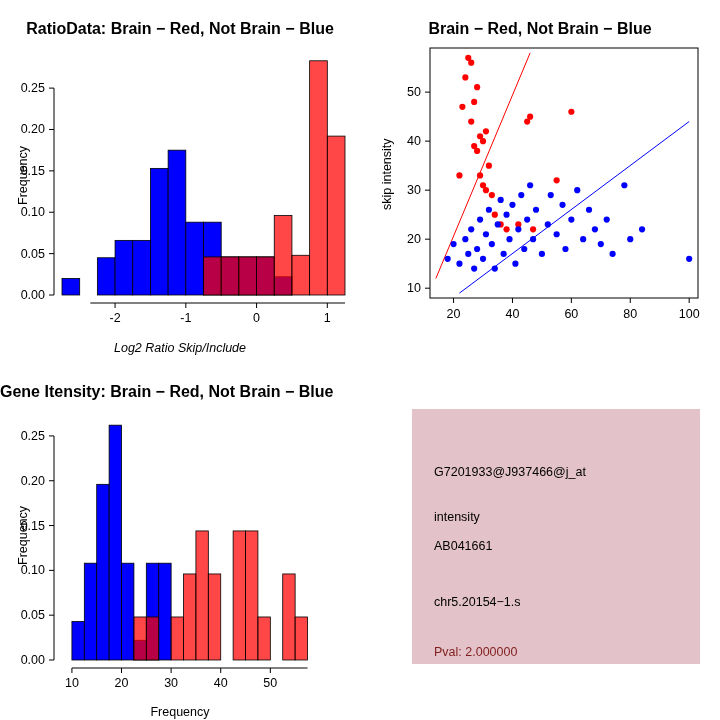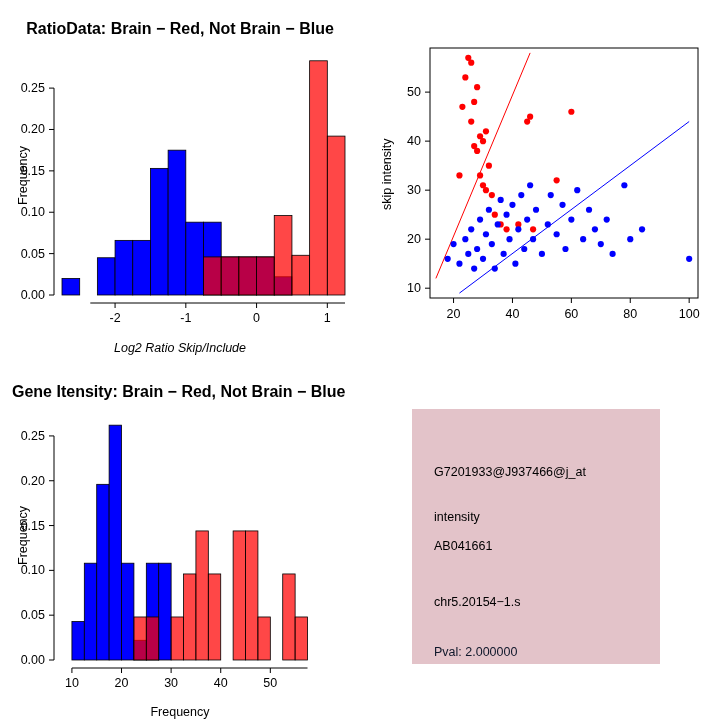--- a/index.html
+++ b/index.html
@@ -46,30 +46,31 @@
     fill: #000;
   }
   
   #info-box {
     position: absolute;
     left: 412px;
     top: 409px;
     width: 248px;
     height: 255px;
     background: #e3c3c9;
+    padding-left: 40px;
   }
   .info-line {
     position: absolute;
     left: 22px;
     font-family: "Liberation Sans", sans-serif;
     font-size: 12.5px;
     color: #000;
     white-space: nowrap;
   }
-  .info-pval { color: #0f172a; }
+  .info-pval { color: #7f1d1d; }
 </style>
 </head>
 <body>
 
 <div class="panel" id="panel-hist-ratio" style="left:0px; top:0px; width:360px; height:360px;">
   <div class="ptitle" style="left:0; top:20px; width:360px; position:absolute;">RatioData: Brain − Red, Not Brain − Blue</div>
   <div class="ylabel" style="left:16px; top:205px;">Frequency</div>
   <div class="axlabel" style="left:0; top:341px; width:360px; position:absolute;font-style:italic;">Log2 Ratio Skip/Include</div>
   <svg id="svg-hist-ratio" width="360" height="330" style="position:absolute;left:0;top:10px;">
       <rect x="62" y="268.44827586206895" width="17.6875" height="16.551724137931046" fill="#0000ff" stroke="#000" stroke-width="0.8" fill-opacity="1"></rect>
@@ -111,20 +112,21 @@
       <line x1="185.8125" y1="293" x2="185.8125" y2="298" stroke="#000" stroke-width="1"></line>
       <text x="185.8125" y="312" text-anchor="middle" class="tick-text">-1</text>
       <line x1="256.5625" y1="293" x2="256.5625" y2="298" stroke="#000" stroke-width="1"></line>
       <text x="256.5625" y="312" text-anchor="middle" class="tick-text">0</text>
       <line x1="327.3125" y1="293" x2="327.3125" y2="298" stroke="#000" stroke-width="1"></line>
       <text x="327.3125" y="312" text-anchor="middle" class="tick-text">1</text>
     </svg>
 </div>
 
 <div class="panel" id="panel-scatter" style="left:360px; top:0px; width:360px; height:360px;">
+  <div class="ptitle" style="left:0; top:20px; width:360px; position:absolute;">Brain − Red, Not Brain − Blue</div>
   <div class="ylabel" style="left:20px; top:210px;">skip intensity</div>
   <svg id="svg-scatter" width="360" height="330" style="position:absolute;left:0;top:10px;">
       <rect x="70" y="38" width="268" height="250" fill="none" stroke="#000" stroke-width="1"></rect>
       <clipPath id="scclip">
         <rect x="70" y="38" width="268" height="250"></rect>
       </clipPath>
       <g clip-path="url(#scclip)">
         <line x1="75.8901098901099" y1="268.3921568627451" x2="170.13186813186815" y2="42.90196078431373" stroke="#ff0000" stroke-width="1"></line>
         <line x1="99.45054945054945" y1="283.0980392156863" x2="329.16483516483515" y2="111.52941176470588" stroke="#0000ff" stroke-width="1"></line>
         <circle cx="99.45054945054945" cy="165.45098039215685" r="3.1" fill="#ff0000"></circle>
@@ -218,21 +220,21 @@
       <line x1="70" y1="180.15686274509804" x2="65" y2="180.15686274509804" stroke="#000" stroke-width="1"></line>
       <text x="61" y="184.15686274509804" text-anchor="end" class="tick-text">30</text>
       <line x1="70" y1="131.13725490196077" x2="65" y2="131.13725490196077" stroke="#000" stroke-width="1"></line>
       <text x="61" y="135.13725490196077" text-anchor="end" class="tick-text">40</text>
       <line x1="70" y1="82.11764705882354" x2="65" y2="82.11764705882354" stroke="#000" stroke-width="1"></line>
       <text x="61" y="86.11764705882354" text-anchor="end" class="tick-text">50</text>
     </svg>
 </div>
 
 <div class="panel" id="panel-hist-intensity" style="left:0px; top:360px; width:360px; height:360px;">
-  <div class="ptitle" style="left:0; top:23px; width:372px; position:absolute; text-align:left; padding-left:12px;">Gene Itensity: Brain − Red, Not Brain − Blue</div>
+  <div class="ptitle" style="left:0; top:23px; width:372px; position:absolute; text-align:left; ">Gene Itensity: Brain − Red, Not Brain − Blue</div>
   <div class="ylabel" style="left:16px; top:205px;">Frequency</div>
   <div class="axlabel" style="left:0; top:345px; width:360px; position:absolute;">Frequency</div>
   <svg id="svg-hist-intensity" width="360" height="330" style="position:absolute;left:0;top:10px;">
       <rect x="71.92" y="251.45925925925926" width="12.399999999999991" height="38.540740740740745" fill="#0000ff" stroke="#000" stroke-width="0.8" fill-opacity="1"></rect>
       <rect x="84.32" y="193.2" width="12.400000000000006" height="96.80000000000001" fill="#0000ff" stroke="#000" stroke-width="0.8" fill-opacity="1"></rect>
       <rect x="96.72" y="114.32592592592593" width="12.400000000000006" height="175.67407407407407" fill="#0000ff" stroke="#000" stroke-width="0.8" fill-opacity="1"></rect>
       <rect x="109.12" y="55.17037037037039" width="12.399999999999991" height="234.8296296296296" fill="#0000ff" stroke="#000" stroke-width="0.8" fill-opacity="1"></rect>
       <rect x="121.52" y="193.2" width="12.40000000000002" height="96.80000000000001" fill="#0000ff" stroke="#000" stroke-width="0.8" fill-opacity="1"></rect>
       <rect x="133.92000000000002" y="270.2814814814815" width="12.399999999999977" height="19.718518518518522" fill="#0000ff" stroke="#000" stroke-width="0.8" fill-opacity="1"></rect>
       <rect x="146.32" y="193.2" width="12.400000000000006" height="96.80000000000001" fill="#0000ff" stroke="#000" stroke-width="0.8" fill-opacity="1"></rect>

